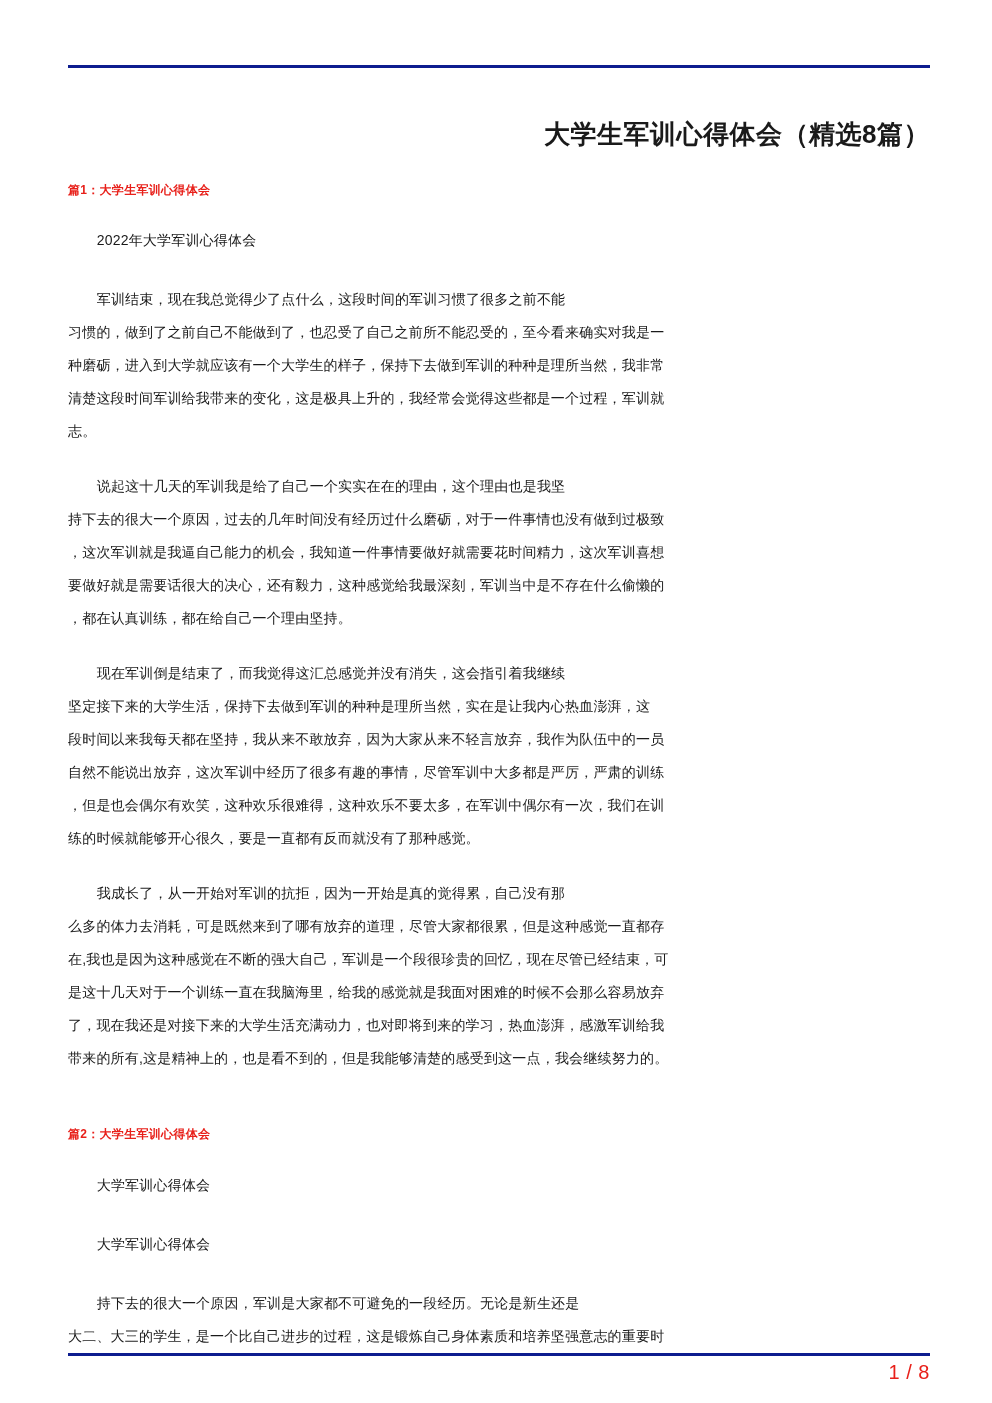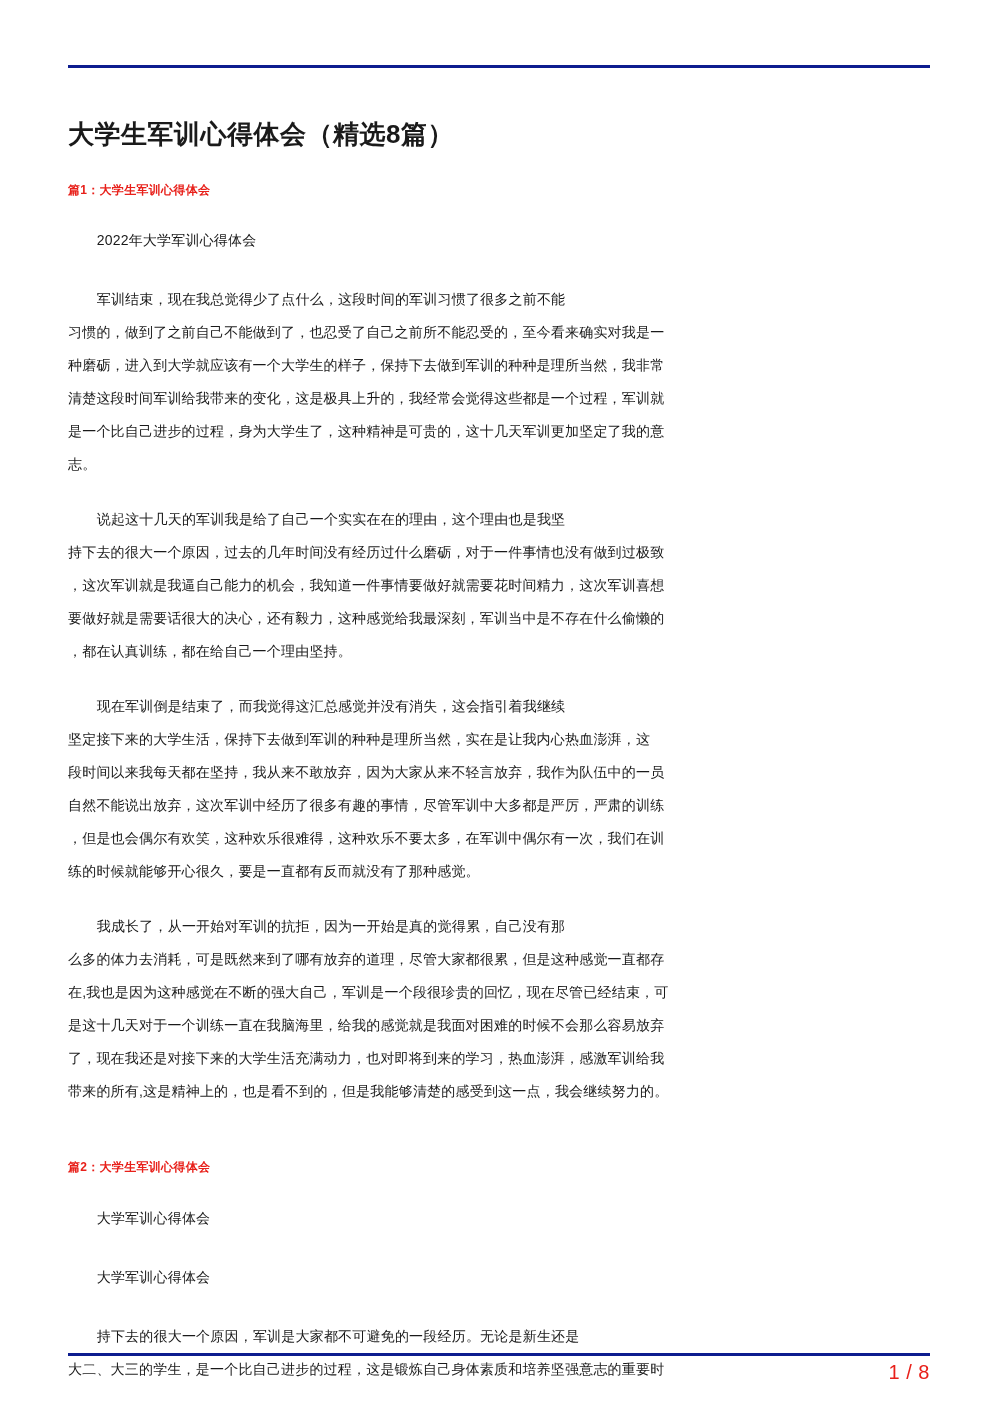--- a/index.html
+++ b/index.html
@@ -41,21 +41,21 @@
     letter-spacing: 0.5px;
     font-family: "Liberation Sans", "DejaVu Sans", sans-serif;
   }
   .content {
     position: absolute;
     left: 68px;
     top: 118px;
     width: 862px;
   }
   .doc-title {
-    text-align: left;
+    text-align: right;
     font-size: 26px;
     font-weight: bold;
     color: #1a1a1a;
     letter-spacing: 0.5px;
     margin: 0 0 32px 0;
     line-height: 1.25;
   }
   .section-heading {
     font-size: 12px;
     font-weight: bold;
@@ -103,21 +103,20 @@
 
     <h2 class="section-heading">篇1：大学生军训心得体会</h2>
 
     <p class="para sub"><span class="sub-line">2022年大学军训心得体会</span></p>
 
     <p class="para">
       <span class="ln"><span class="lead"></span><span>军训结束，现在我总觉得少了点什么，这段时间的军训习惯了很多之前不能</span></span>
       <span class="ln">习惯的，做到了之前自己不能做到了，也忍受了自己之前所不能忍受的，至今看来确实对我是一</span>
       <span class="ln">种磨砺，进入到大学就应该有一个大学生的样子，保持下去做到军训的种种是理所当然，我非常</span>
       <span class="ln">清楚这段时间军训给我带来的变化，这是极具上升的，我经常会觉得这些都是一个过程，军训就</span>
-      <span class="ln">是一个比自己进步的过程，身为大学生了，这种精神是可贵的，这十几天军训更加坚定了我的意</span>
       <span class="ln">志。</span>
     </p>
 
     <p class="para">
       <span class="ln"><span class="lead"></span><span>说起这十几天的军训我是给了自己一个实实在在的理由，这个理由也是我坚</span></span>
       <span class="ln">持下去的很大一个原因，过去的几年时间没有经历过什么磨砺，对于一件事情也没有做到过极致</span>
       <span class="ln">，这次军训就是我逼自己能力的机会，我知道一件事情要做好就需要花时间精力，这次军训喜想</span>
       <span class="ln">要做好就是需要话很大的决心，还有毅力，这种感觉给我最深刻，军训当中是不存在什么偷懒的</span>
       <span class="ln">，都在认真训练，都在给自己一个理由坚持。</span>
     </p>

